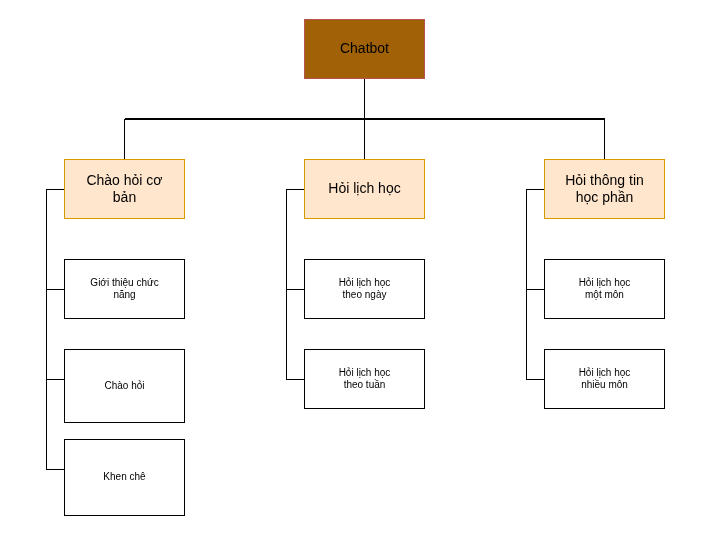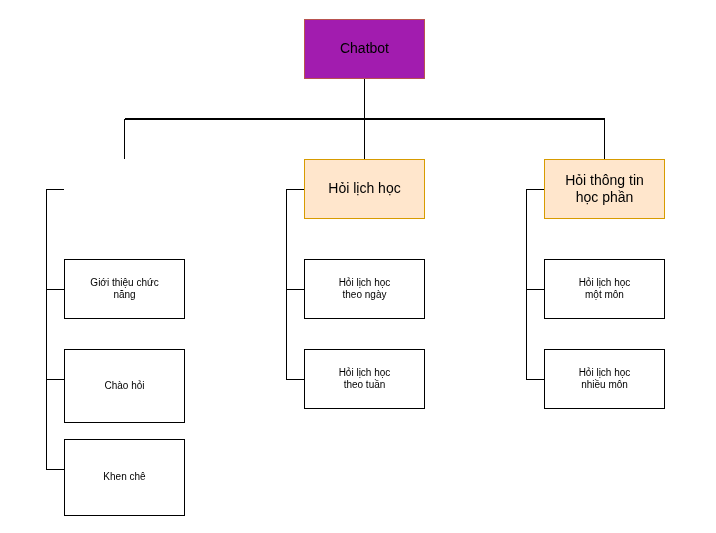--- a/index.html
+++ b/index.html
@@ -36,21 +36,21 @@
     line-height: 1.25;
     color: #000000;
     z-index: 2;
   }
   .node-label {
     display: block;
     padding: 0 4px;
     white-space: pre-line;
   }
   .node-root {
-    background: #a21caf;
+    background: #a16207;
     border: 1px solid #b85450;
     font-size: 14px;
   }
   .node-branch {
     background: #ffe6cc;
     border: 1px solid #d79b00;
     font-size: 14px;
   }
   .node-leaf {
     background: #ffffff;
@@ -86,20 +86,24 @@
 
       <path d="M 544 189.5 L 526.5 189.5 L 526.5 379.5 L 544 379.5"></path>
       <path d="M 526.5 289.5 L 544 289.5"></path>
     </g>
   </svg>
 
   <div class="node node-root" style="left:304px; top:19px; width:121px; height:60px;">
     <span class="node-label">Chatbot</span>
   </div>
 
+  <div class="node node-branch" style="left:64px; top:159px; width:121px; height:60px;">
+    <span class="node-label">Chào hỏi cơ
+bản</span>
+  </div>
 
   <div class="node node-branch" style="left:304px; top:159px; width:121px; height:60px;">
     <span class="node-label">Hỏi lịch học</span>
   </div>
 
   <div class="node node-branch" style="left:544px; top:159px; width:121px; height:60px;">
     <span class="node-label">Hỏi thông tin
 học phần</span>
   </div>
 

